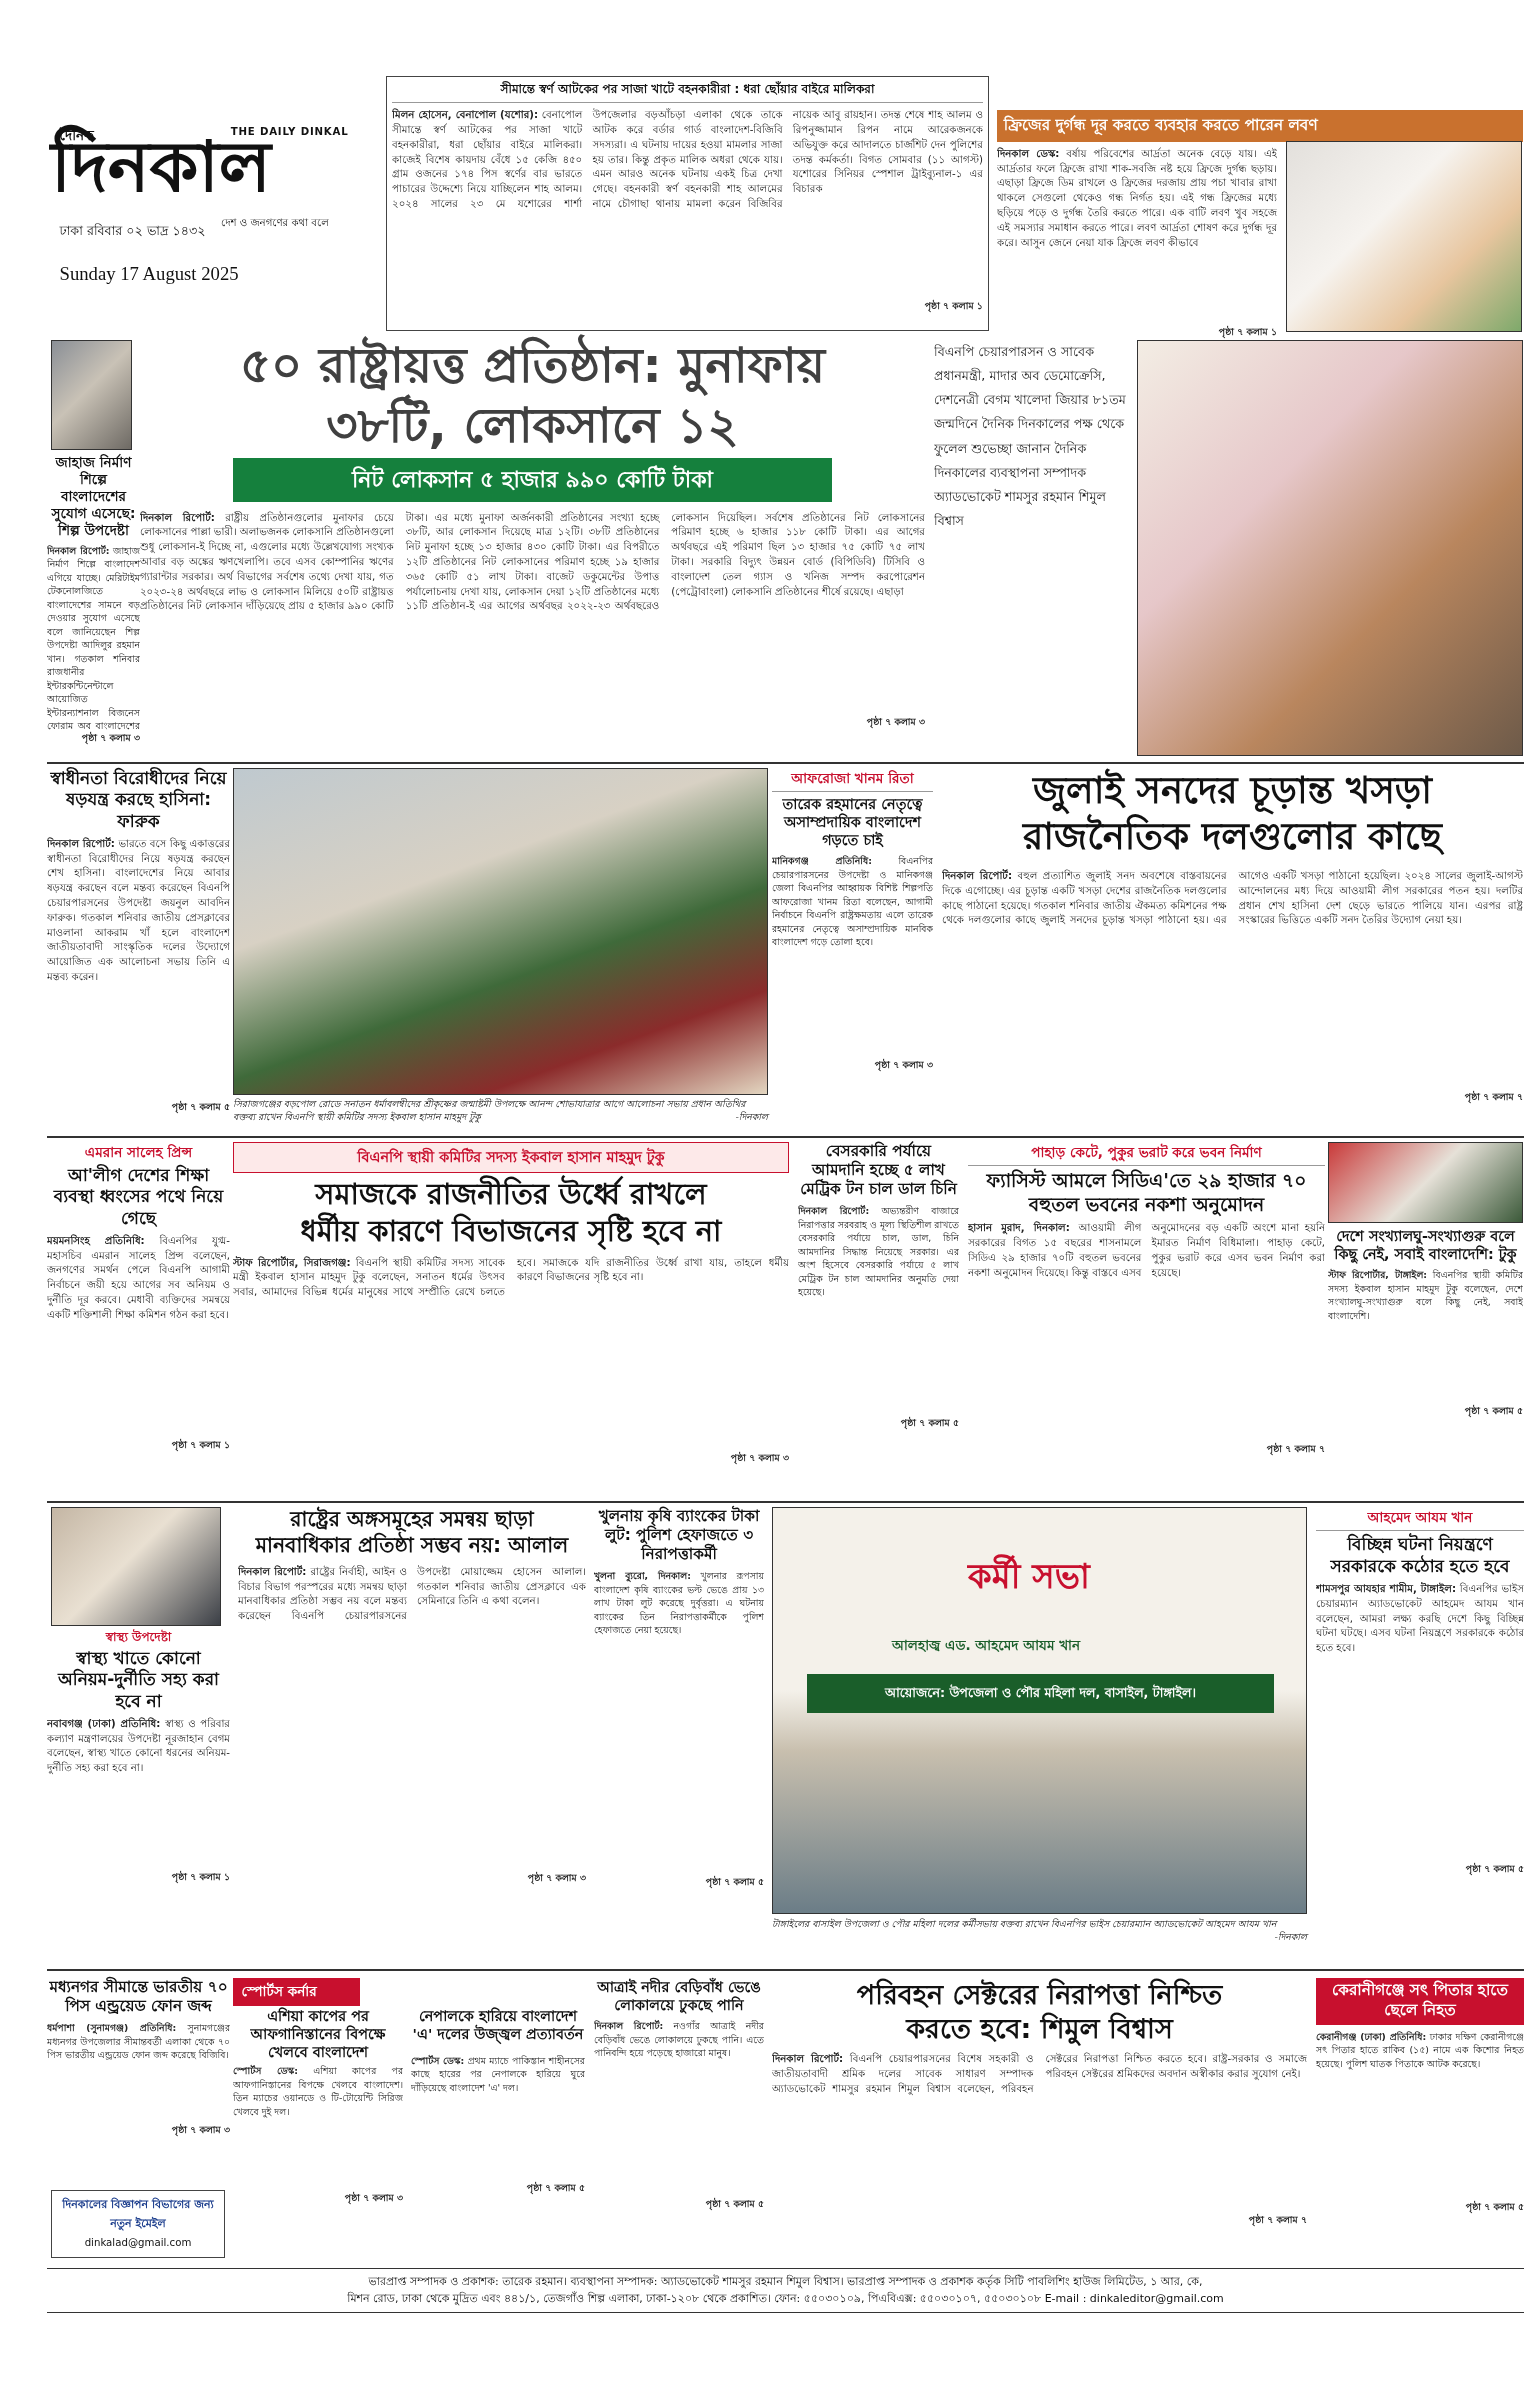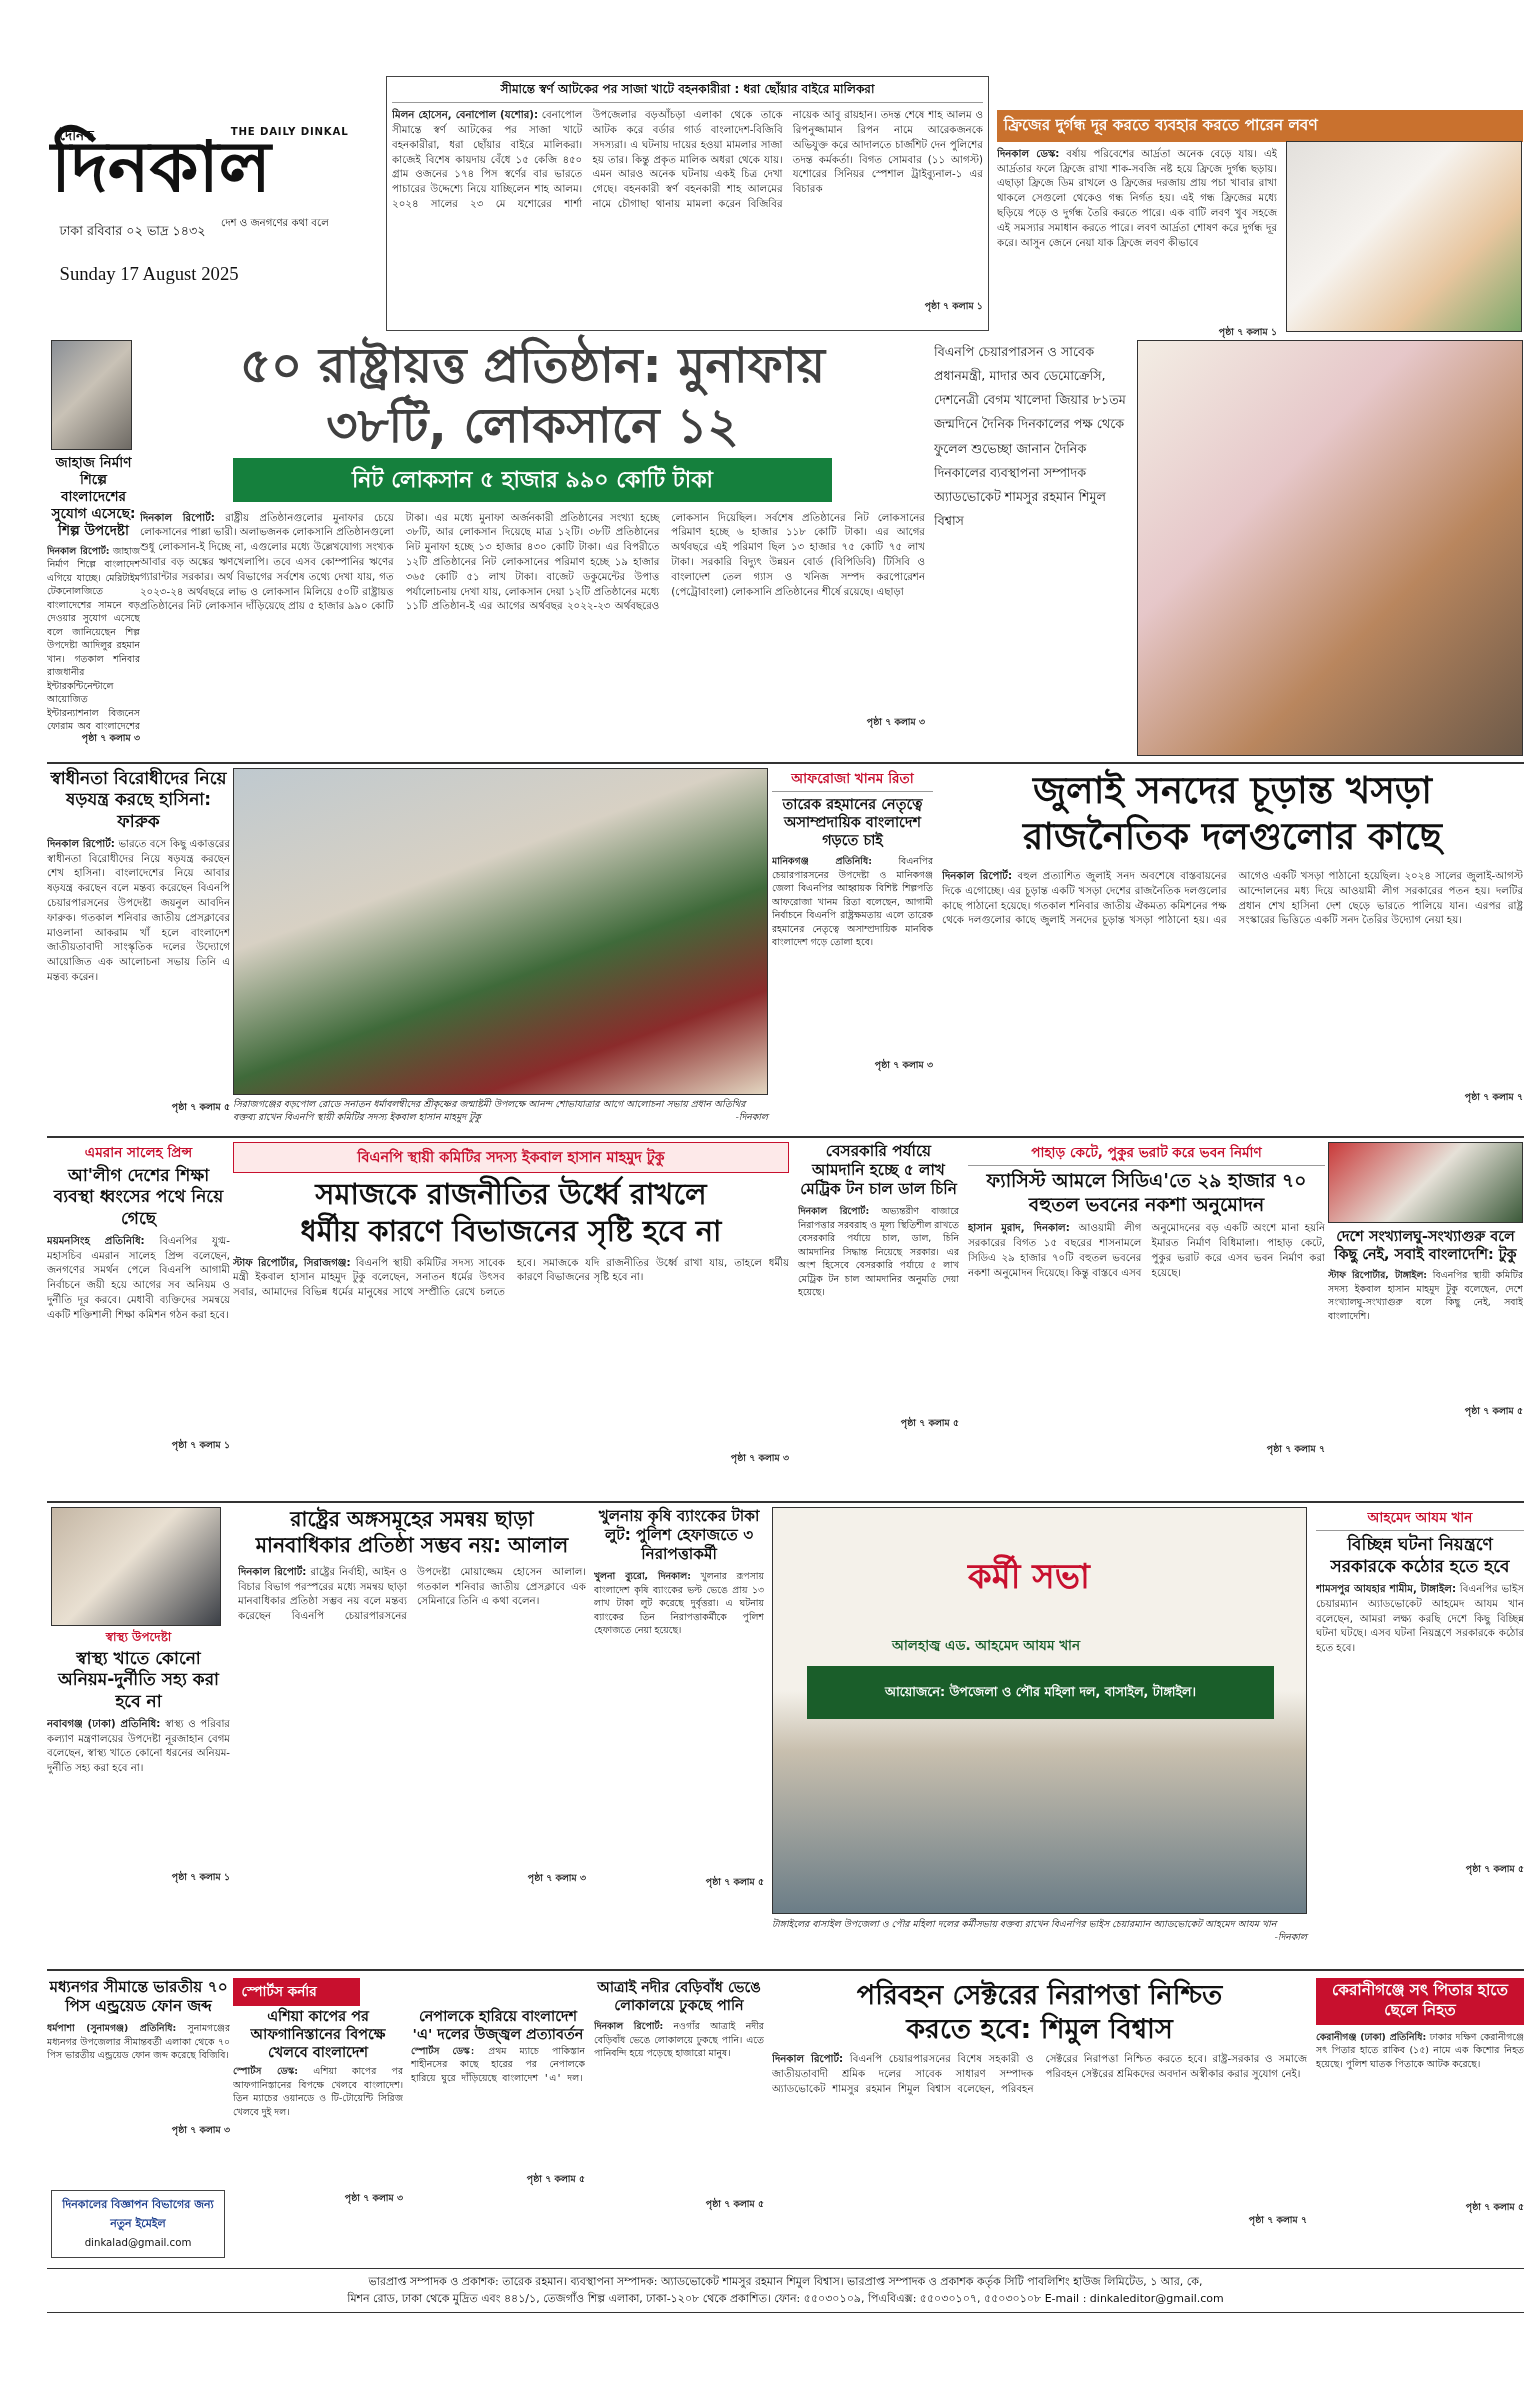--- a/index.html
+++ b/index.html
@@ -188,21 +188,21 @@
   <div class="txt" style="margin-top:5.1px;height:306px;font-size:9.3px;">
     <b>খুলনা ব্যুরো, দিনকাল:</b>
     <span>খুলনার রূপসায় বাংলাদেশ কৃষি ব্যাংকের ভল্ট ভেঙে প্রায় ১৩ লাখ টাকা লুট করেছে দুর্বৃত্তরা। এ ঘটনায় ব্যাংকের তিন নিরাপত্তাকর্মীকে পুলিশ হেফাজতে নেয়া হয়েছে।</span>
   </div>
   <div class="jump">পৃষ্ঠা ৭ কলাম ৫</div>
 </div>
 
 <div class="img abs" style="left:772px;top:1507px;width:535px;height:407px;background:linear-gradient(180deg,#f4f1ea 0%,#f4f1ea 45%,#c8bfae 60%,#6b7d87 100%);">
   <div style="position:absolute;left:195px;top:42px;font-size:34px;font-weight:bold;color:#c8102e;">কর্মী সভা</div>
   <div style="position:absolute;left:119px;top:127px;font-size:13.6px;font-weight:bold;color:#1a5e2a;">আলহাজ্ব এড. আহমেদ আযম খান</div>
-  <div style="position:absolute;left:34px;top:158px;width:467px;font-size:12.7px;font-weight:bold;color:#fff;background:#1a5e2a;padding:16px;text-align:center;">আয়োজনে: উপজেলা ও পৌর মহিলা দল, বাসাইল, টাঙ্গাইল।</div>
+  <div style="position:absolute;left:34px;top:166px;width:467px;font-size:12.7px;font-weight:bold;color:#fff;background:#1a5e2a;padding:9px;text-align:center;">আয়োজনে: উপজেলা ও পৌর মহিলা দল, বাসাইল, টাঙ্গাইল।</div>
 </div>
 <div class="abs" style="left:772px;top:1917px;width:535px;font-size:9.3px;font-style:italic;line-height:1.4;">
   <span>টাঙ্গাইলের বাসাইল উপজেলা ও পৌর মহিলা দলের কর্মীসভায় বক্তব্য রাখেন বিএনপির ভাইস চেয়ারম্যান অ্যাডভোকেট আহমেদ আযম খান</span>
   <span style="float:right;">-দিনকাল</span>
 </div>
 
 <div class="abs" style="left:1316px;top:1507px;width:208px;height:458px;">
   <div class="kicker" style="text-align:center;border-bottom:0.8px solid #999;">আহমেদ আযম খান</div>
   <div class="hl" style="font-size:17px;margin-top:3.4px;">বিচ্ছিন্ন ঘটনা নিয়ন্ত্রণে সরকারকে কঠোর হতে হবে</div>
   <div class="txt" style="margin-top:5.1px;height:280px;">
@@ -233,21 +233,21 @@
   <div class="abs" style="left:0;top:29px;width:170px;">
     <div class="hl" style="font-size:14.4px;">এশিয়া কাপের পর আফগানিস্তানের বিপক্ষে খেলবে বাংলাদেশ</div>
     <div class="txt" style="margin-top:3.4px;height:127px;font-size:9.3px;">
       <b>স্পোর্টস ডেস্ক:</b>
       <span>এশিয়া কাপের পর আফগানিস্তানের বিপক্ষে খেলবে বাংলাদেশ। তিন ম্যাচের ওয়ানডে ও টি-টোয়েন্টি সিরিজ খেলবে দুই দল।</span>
     </div>
     <div class="jump">পৃষ্ঠা ৭ কলাম ৩</div>
   </div>
   <div class="abs" style="left:178px;top:29px;width:174px;">
     <div class="hl" style="font-size:14.4px;">নেপালকে হারিয়ে বাংলাদেশ 'এ' দলের উজ্জ্বল প্রত্যাবর্তন</div>
-    <div class="txt" style="margin-top:2px;height:127px;font-size:9.3px;font-family:Liberation Mono, monospace;">
+    <div class="txt" style="margin-top:11px;height:127px;font-size:9.3px;">
       <b>স্পোর্টস ডেস্ক:</b>
       <span>প্রথম ম্যাচে পাকিস্তান শাহীনসের কাছে হারের পর নেপালকে হারিয়ে ঘুরে দাঁড়িয়েছে বাংলাদেশ 'এ' দল।</span>
     </div>
     <div class="jump">পৃষ্ঠা ৭ কলাম ৫</div>
   </div>
 </div>
 
 <div class="abs" style="left:594px;top:1978px;width:170px;height:280px;">
   <div class="hl" style="font-size:14.4px;">আত্রাই নদীর বেড়িবাঁধ ভেঙে লোকালয়ে ঢুকছে পানি</div>
   <div class="txt" style="margin-top:5.1px;height:178px;font-size:9.3px;">

